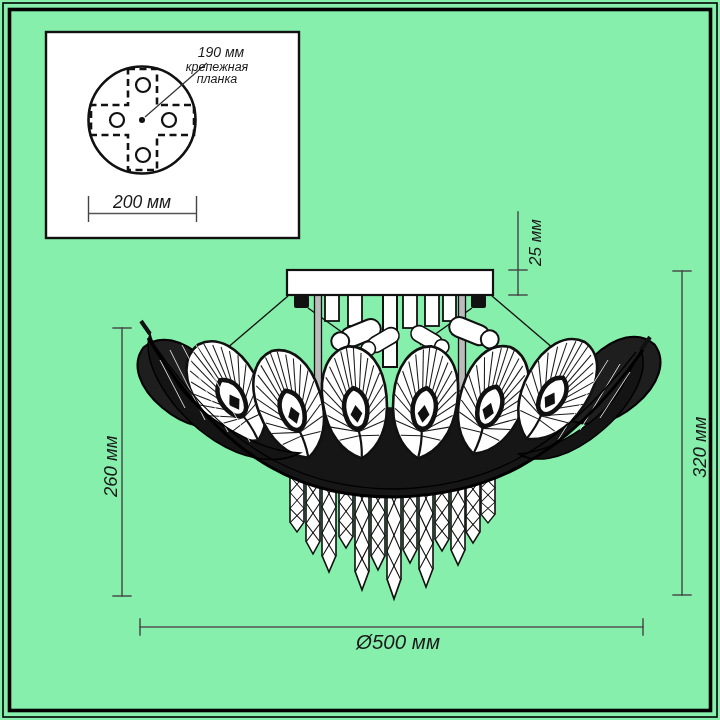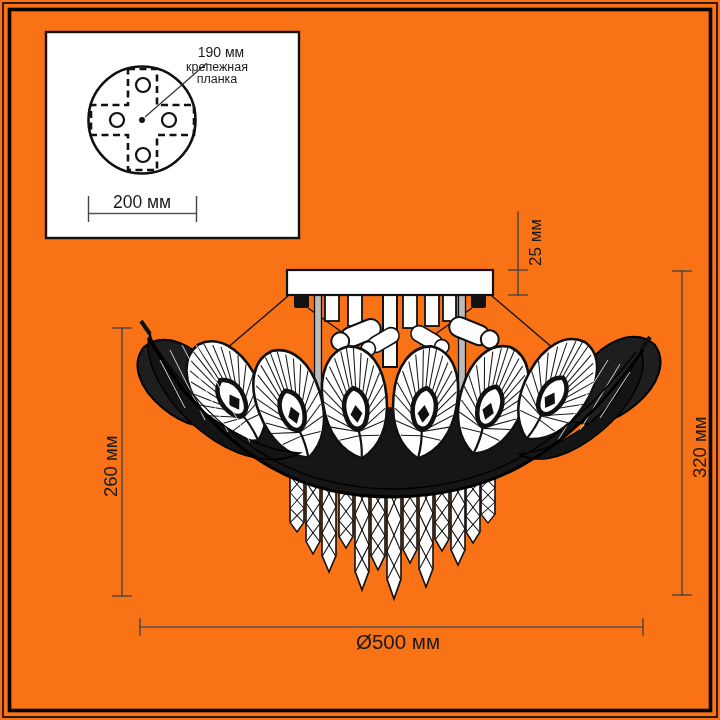--- a/index.html
+++ b/index.html
@@ -1,17 +1,17 @@
 <!DOCTYPE html>
 <html><head>
 <meta charset="utf-8">
 <style>
   html,body{margin:0;padding:0;background:#fff;}
-  .page{position:relative;width:720px;height:720px;background:#f97316;overflow:hidden;
-        font-family:"Liberation Sans",sans-serif;}
+  .page{position:relative;width:720px;height:720px;background:#86efac;overflow:hidden;
+        font-family:"Liberation Sans",sans-serif;font-style:italic;}
   svg text{font-family:"Liberation Sans",sans-serif;fill:#1a1a1a;}
   .dimtxt{font-size:18.5px;}
 </style>
 </head>
 <body>
 
 <div class="page">
 <svg width="720" height="720" viewBox="0 0 720 720">
 
   <rect x="3" y="3" width="714" height="714" fill="none" stroke="#000" stroke-width="1.6"></rect>

